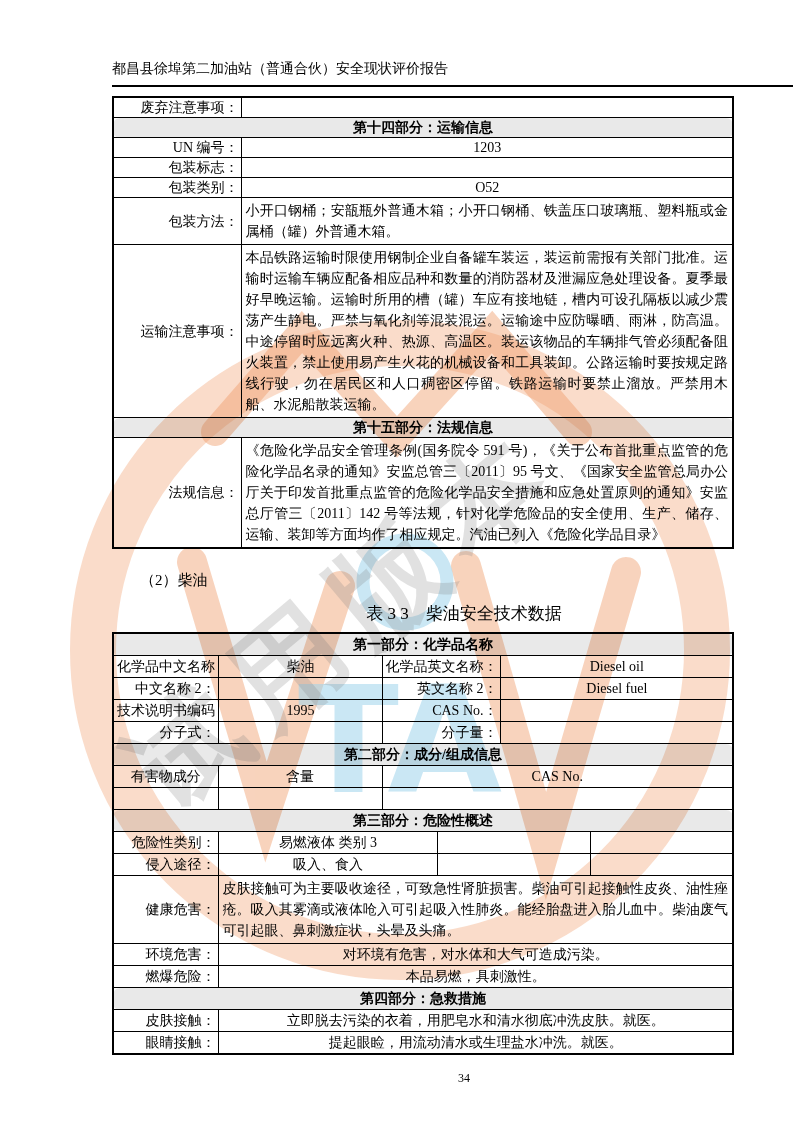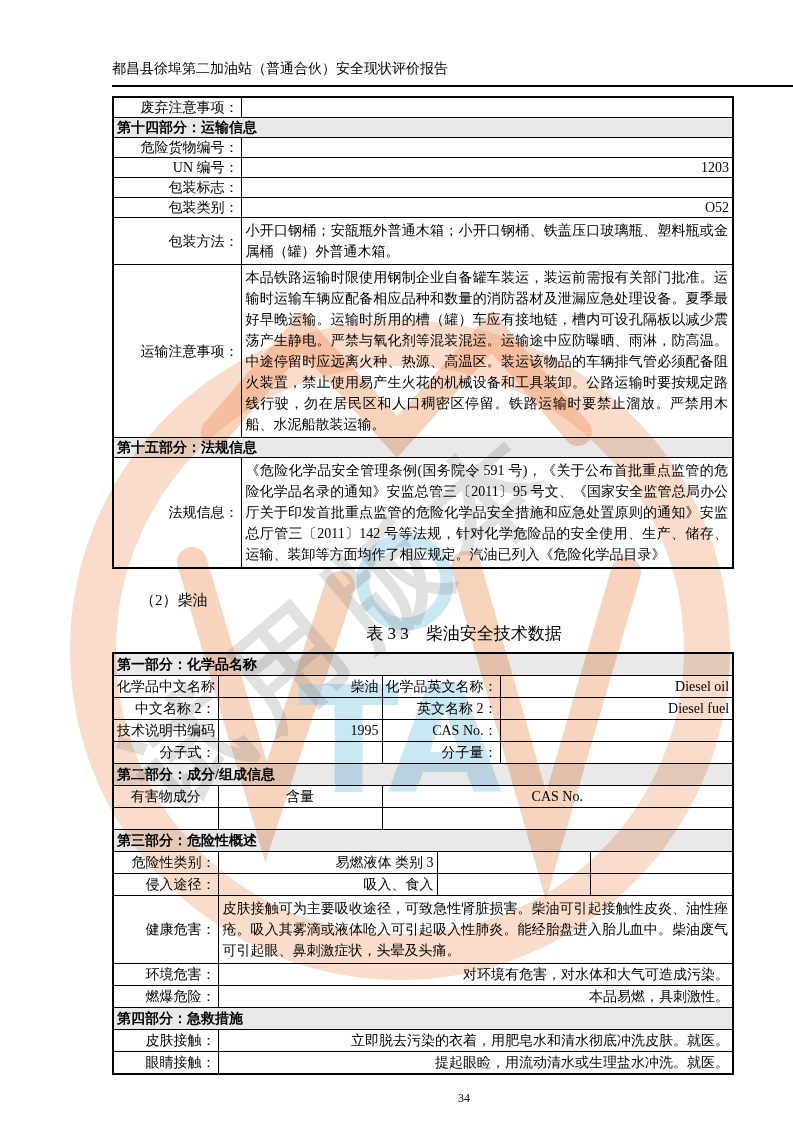--- a/index.html
+++ b/index.html
@@ -26,23 +26,23 @@
   .doc-header{display:flex;justify-content:space-between;align-items:flex-end;
     font-size:14px;line-height:22px;}
   .doc-header .hdr-right{font-weight:bold;}
   .header-rule{border-top:2px solid #000;margin-top:5px;margin-bottom:9px;}
   table{border-collapse:collapse;table-layout:fixed;width:620px;font-size:14px;}
   table{border:2px solid #000;}
   td{border:1px solid #000;padding:0 3px;vertical-align:middle;
      height:19px;line-height:19px;overflow:hidden;}
   .t2 td{height:21px;line-height:21px;}
   .lbl{text-align:right;padding-right:2px;white-space:nowrap;}
-  .val{text-align:right;padding-left:4px;}
+  .val{text-align:center;padding-left:4px;}
   .multi{line-height:21px;padding:2px 4px;text-align:justify;}
-  .sec{background:rgba(0,0,0,0.085);text-align:left;font-weight:bold;}
+  .sec{background:rgba(0,0,0,0.085);text-align:center;font-weight:bold;border-radius:7px;}
   .ctr{text-align:center;}
   .subsection{font-size:15px;margin:22px 0 0 28px;}
   .table-title{font-size:17px;font-weight:normal;text-align:center;margin:12px 0 7px 0;}
   .page-footer{text-align:center;font-size:12px;margin-top:16px;}
 </style>
 </head>
 <body>
 
 <div class="page">
 
@@ -76,24 +76,20 @@
         </colgroup>
       <tbody>
           <tr>
         <td class="lbl">废弃注意事项：</td>
         <td class="val"></td>
       </tr>
       <tr>
         <td class="sec" colspan="2">第十四部分：运输信息</td>
       </tr>
       <tr>
-        <td class="lbl">危险货物编号：</td>
-        <td class="val"></td>
-      </tr>
-      <tr>
         <td class="lbl">UN 编号：</td>
         <td class="val">1203</td>
       </tr>
       <tr>
         <td class="lbl">包装标志：</td>
         <td class="val"></td>
       </tr>
       <tr>
         <td class="lbl">包装类别：</td>
         <td class="val">O52</td>

